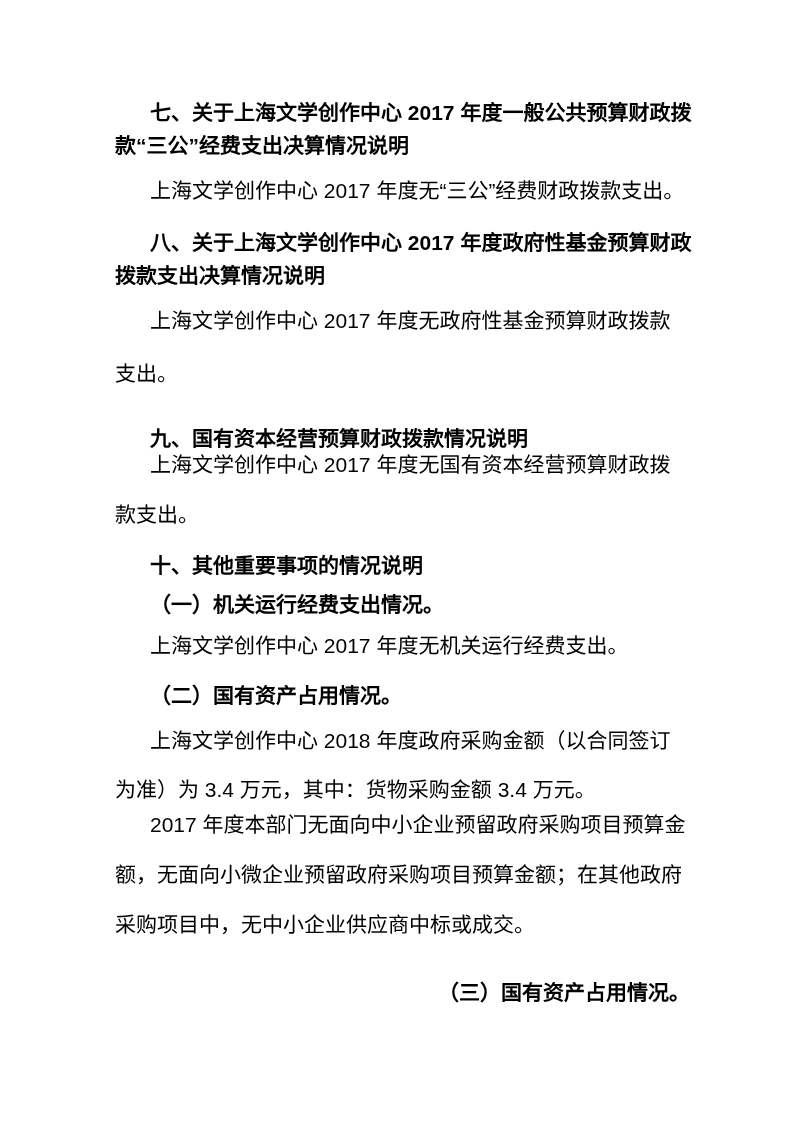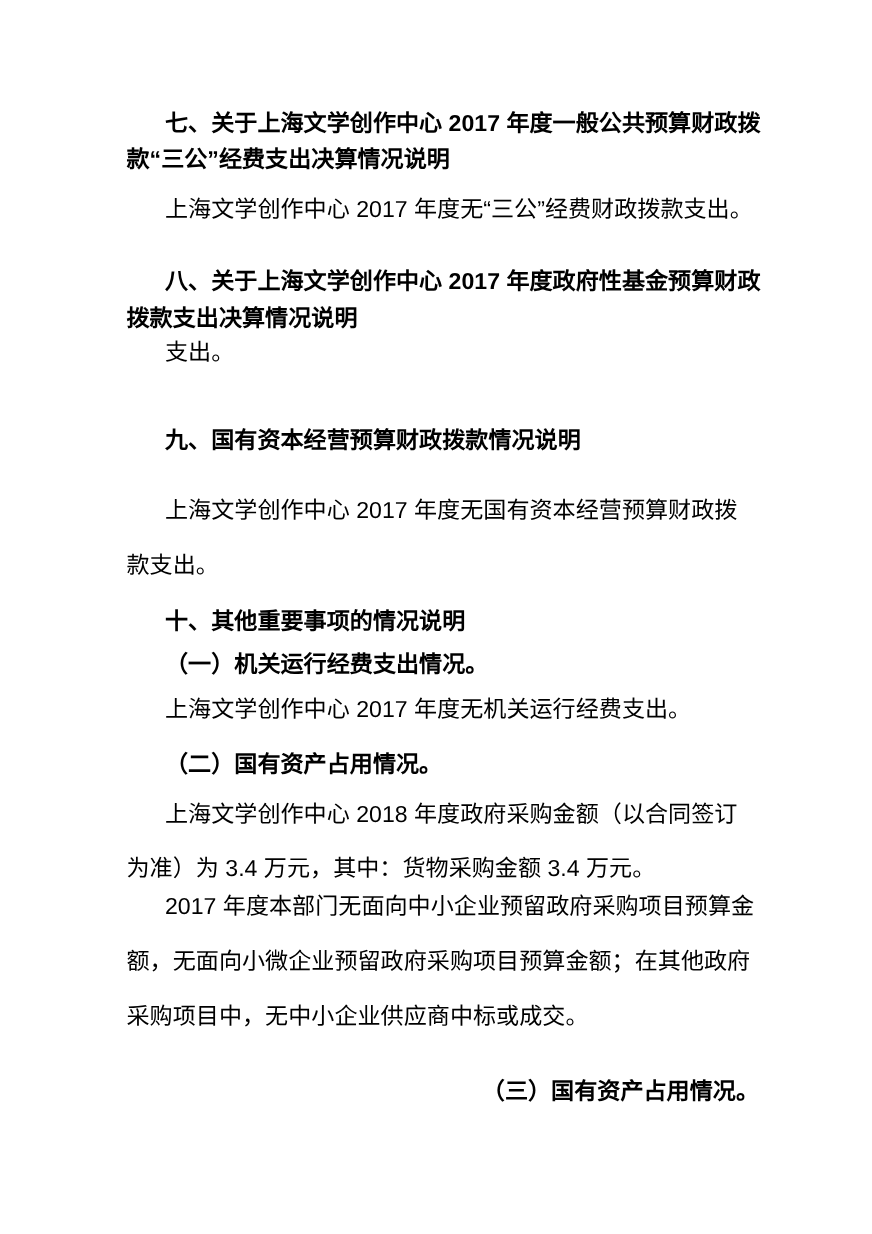--- a/index.html
+++ b/index.html
@@ -40,23 +40,23 @@
   
   .body .line + .line { margin-top: 17px; }
   .b3 .line + .line   { margin-top: 20px; }
   .b10 .line + .line  { margin-top: 16px; }
   
   .heading .line + .line { margin-top: 0; }
 
   
   .b0  { top: 96px;  }
   .b1  { top: 174px; }
-  .b2  { top: 240px; }
+  .b2  { top: 226px; }
   .b3  { top: 304px; }
-  .b4  { top: 384px; }
+  .b4  { top: 422px; }
   .b5  { top: 448px; }
   .b6  { top: 549px; }
   .b7  { top: 588px; }
   .b8  { top: 629px; }
   .b9  { top: 679px; }
   .b10 { top: 724px; }
   .b11 { top: 808px; }
   .b12 { top: 976px; text-align: right; }
 </style>
 </head>
@@ -72,20 +72,21 @@
   <div class="block body b1">
     <div class="line">上海文学创作中心 2017 年度无“三公”经费财政拨款支出。</div>
   </div>
 
   <div class="block heading b2">
     <div class="line">八、关于上海文学创作中心 2017 年度政府性基金预算财政</div>
     <div class="line">拨款支出决算情况说明</div>
   </div>
 
   <div class="block body b3">
+    <div class="line">上海文学创作中心 2017 年度无政府性基金预算财政拨款</div>
     <div class="line">支出。</div>
   </div>
 
   <div class="block heading b4">
     <div class="line">九、国有资本经营预算财政拨款情况说明</div>
   </div>
 
   <div class="block body b5">
     <div class="line">上海文学创作中心 2017 年度无国有资本经营预算财政拨</div>
     <div class="line">款支出。</div>

